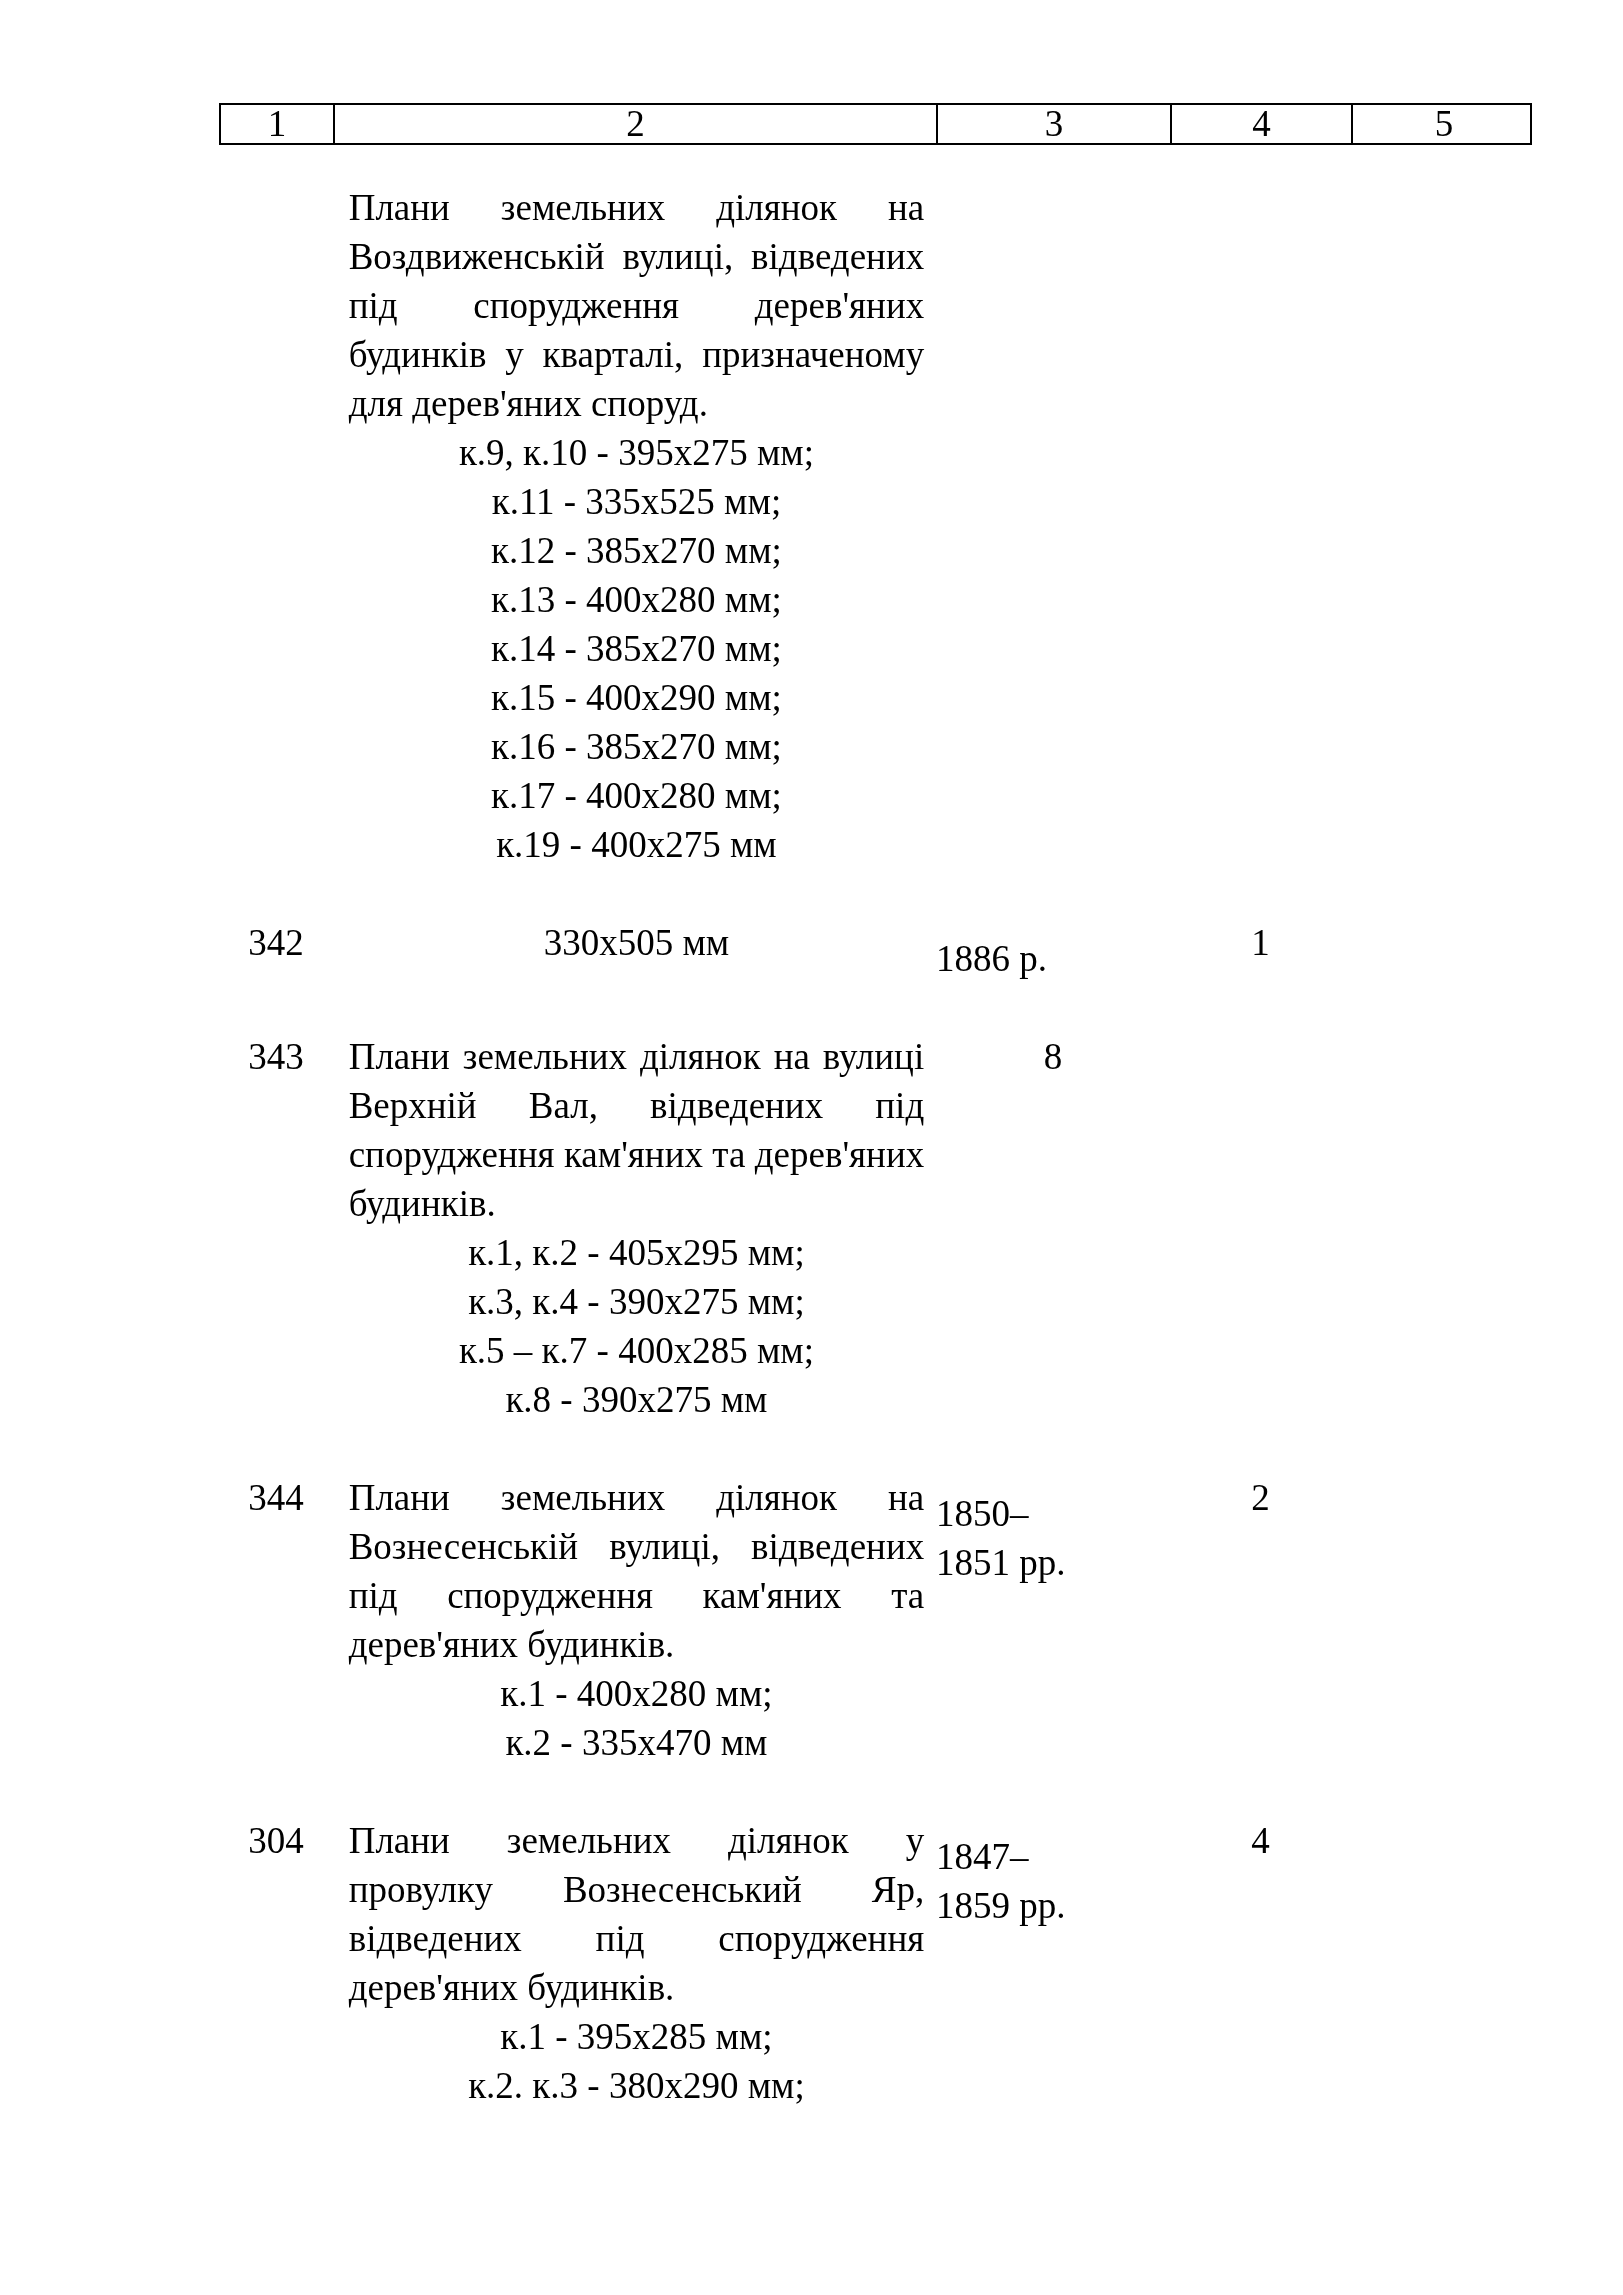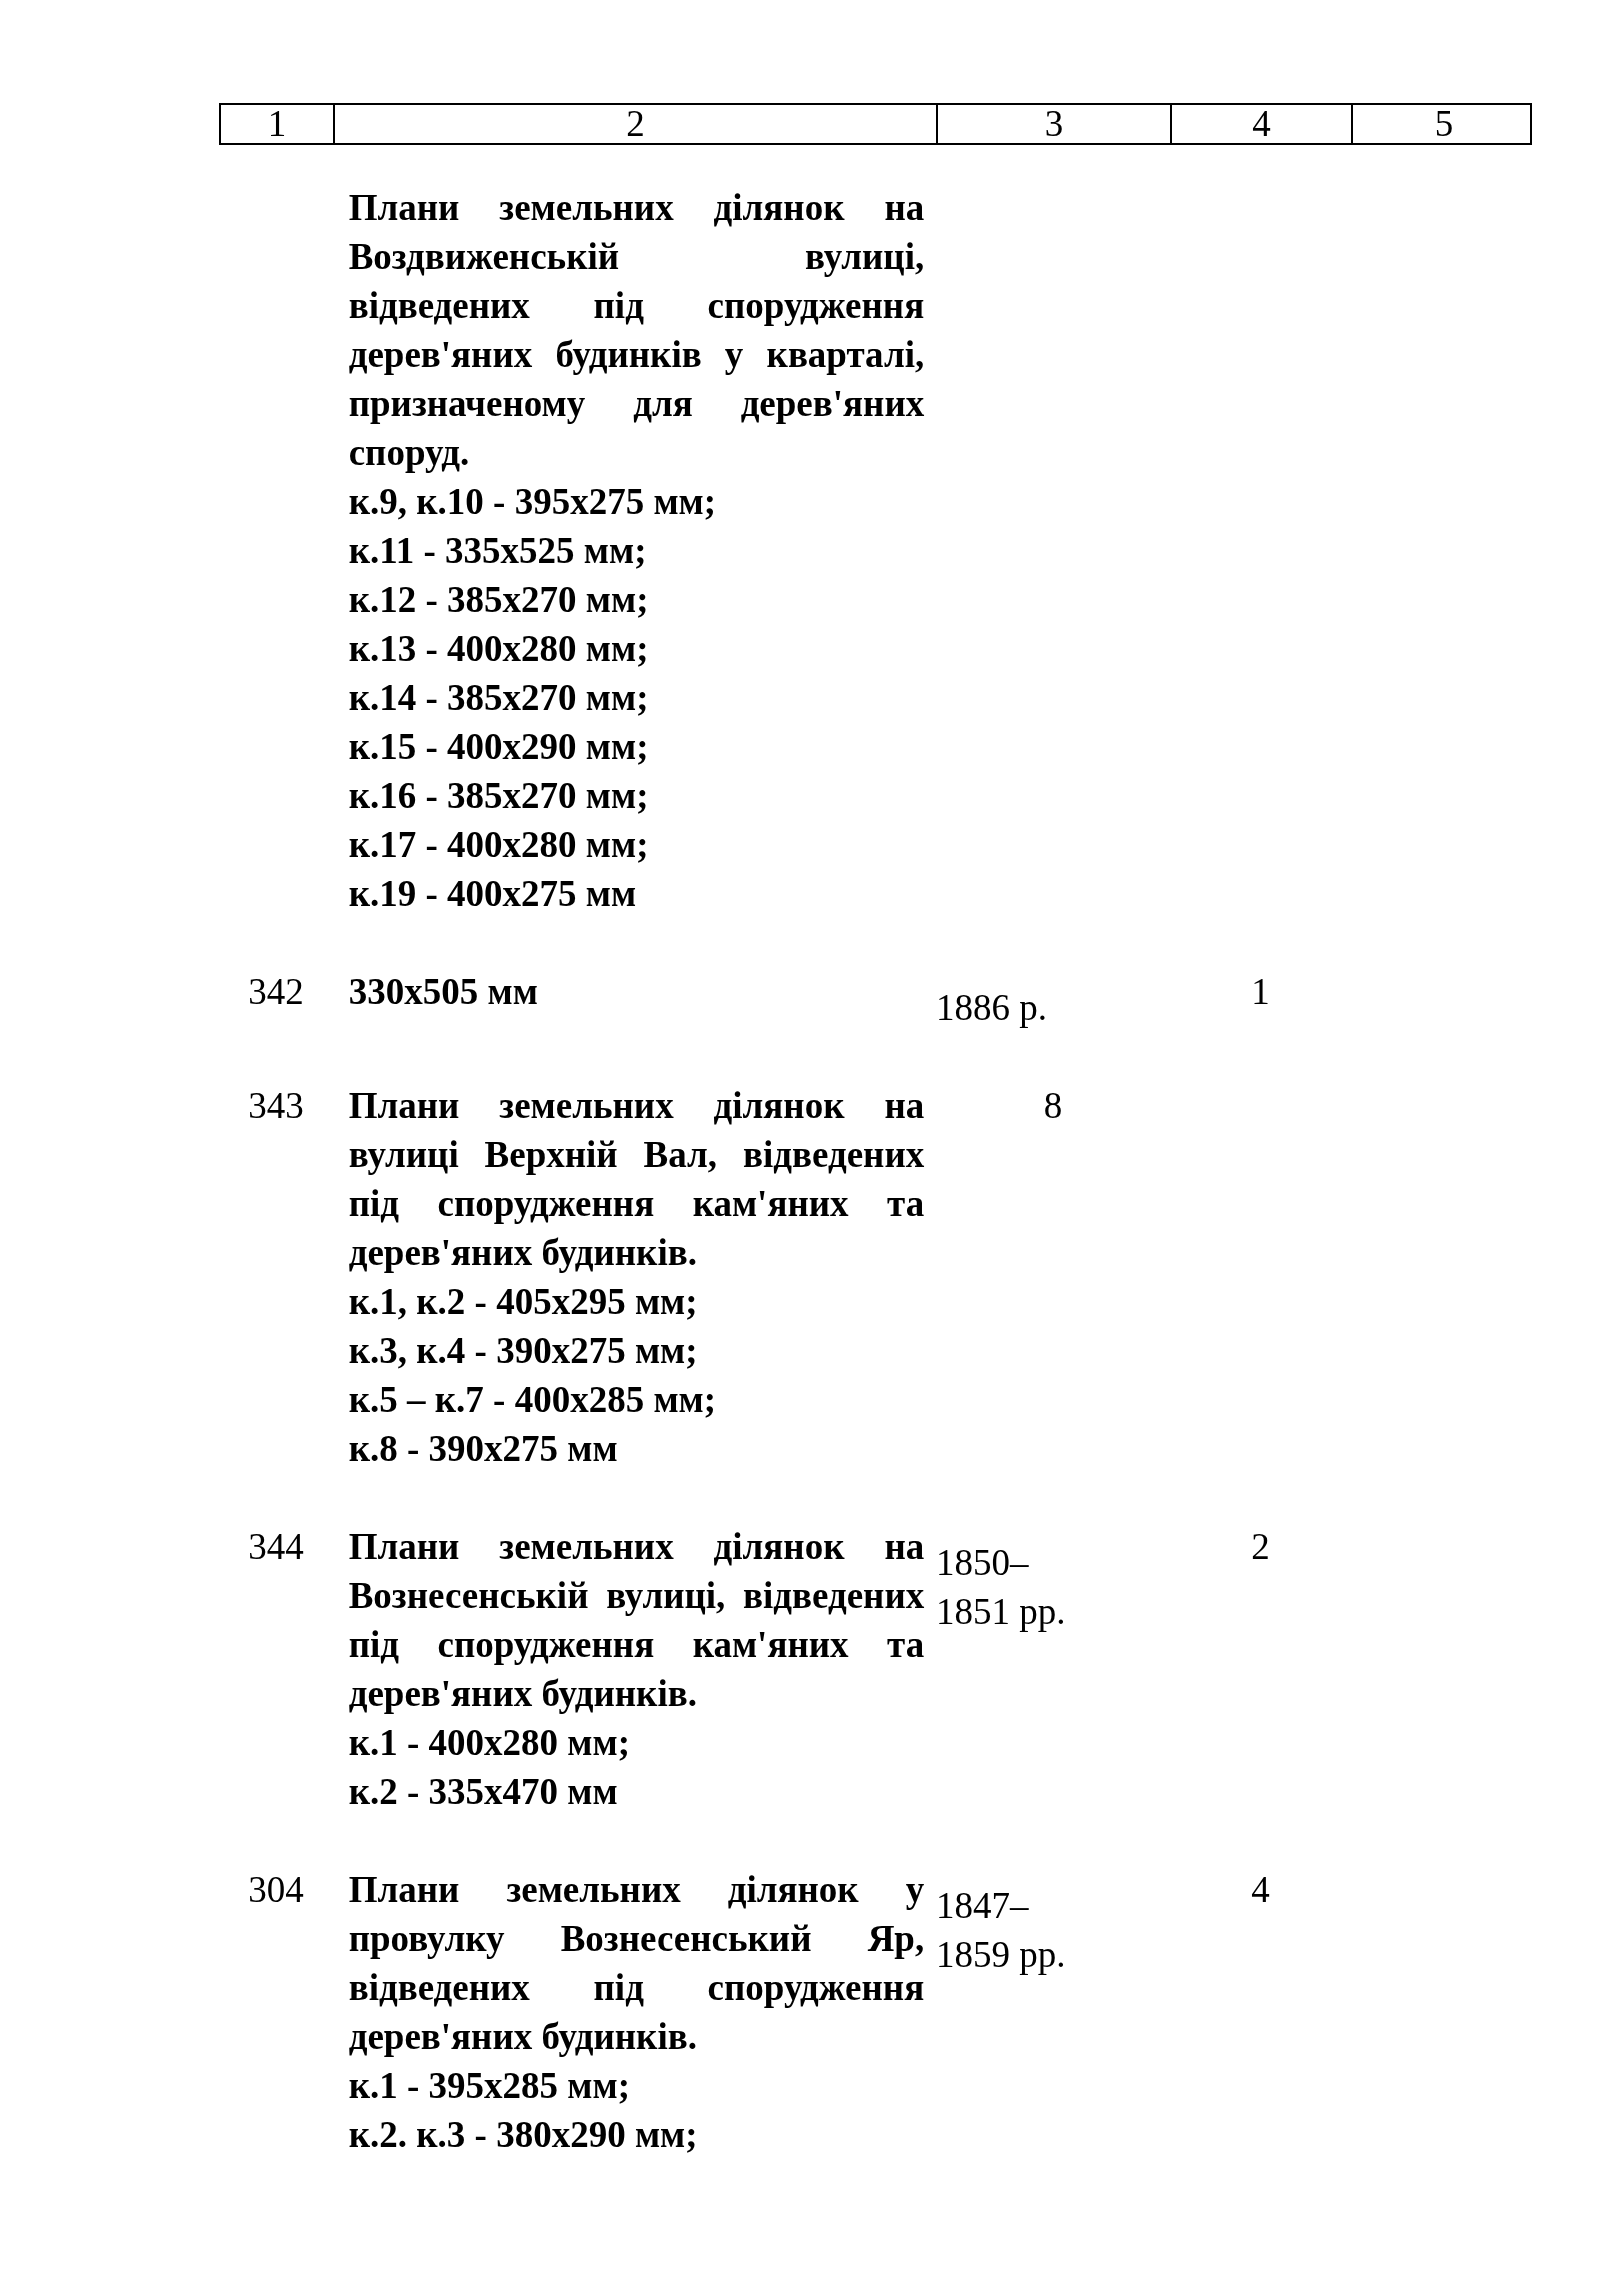--- a/index.html
+++ b/index.html
@@ -54,28 +54,27 @@
     margin-bottom: 49px;
     font-size: 37px;
     line-height: 49px;
     align-items: start;
   }
   .entry-number {
     text-align: center;
   }
   .entry-desc {
     padding: 0 11.8px 0 15.7px;
-    font-weight: bold;
   }
   .desc-par {
     text-align: justify;
     text-align-last: left;
   }
   .dim-line {
-    text-align: left;
+    text-align: center;
   }
   .entry-date {
     text-align: left;
     white-space: pre-line;
     margin-top: 16px;
   }
   .entry-count {
     text-align: center;
   }
   .entry-blank {

